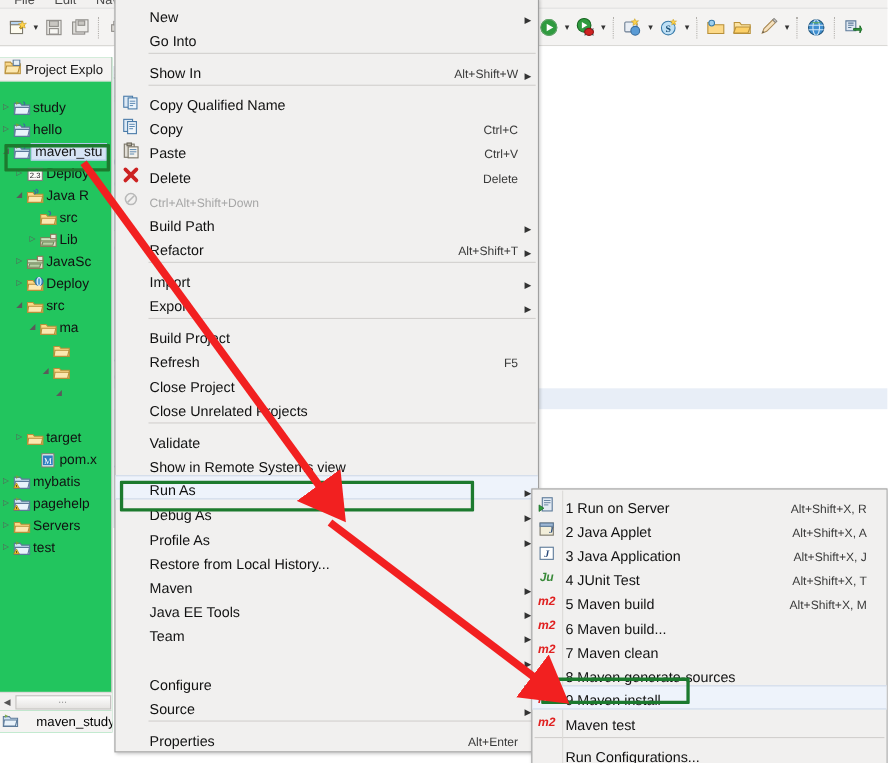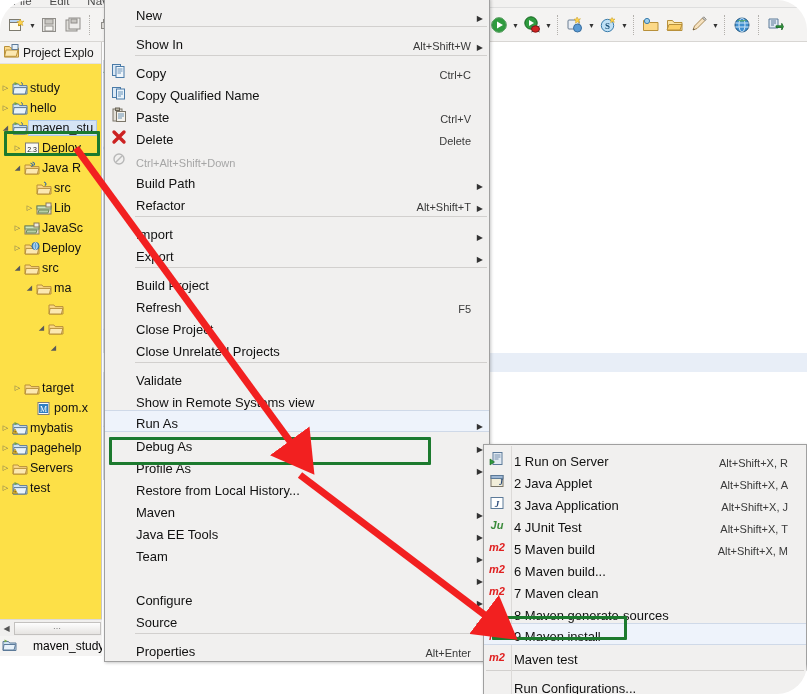--- a/index.html
+++ b/index.html
@@ -5,21 +5,21 @@
   * { box-sizing: border-box; }
   html, body {
     margin: 0; padding: 0;
     width: 807px; height: 694px;
     overflow: hidden;
     background: #ffffff;
     font-family: "Liberation Sans", sans-serif;
     font-size: 12px;
     color: #000;
   }
-  #root { position: relative; width: 807px; height: 694px; overflow: hidden; border-radius: 30px; }
+  #root { position: relative; width: 807px; height: 694px; overflow: hidden; }
 
   
   .menubar {
     position: absolute; left: 0; top: -6px; width: 807px; height: 14px;
     background: #f2f1f0;
     display: flex; align-items: flex-end; padding-left: 4px;
     font-size: 11.5px; color: #4a4a4a;
     border-bottom: 1px solid #dedede;
   }
   .menubar .mi { padding: 0 9px; white-space: nowrap; line-height: 12px; }
@@ -37,22 +37,22 @@
     position: relative;
   }
   .tb-arrow {
     width: 9px; height: 22px; display: flex; align-items: center; justify-content: center;
     font-size: 7px; color: #333;
   }
   .tb-sep { width: 2px; height: 20px; margin: 0 4px; border-left: 1px dotted #b3b0ac; }
 
   
   .explorer {
-    position: absolute; left: 0; top: 42px; width: 102px; height: 614px;
-    background: #fde047; border-right: 1px solid #c8c6c4;
+    position: absolute; left: 0; top: 52px; width: 102px; height: 614px;
+    background: #22c55e; border-right: 1px solid #c8c6c4;
   }
   .explorer-head {
     height: 22px; background: #f4f3f2;
     display: flex; align-items: center; gap: 4px; padding-left: 4px;
     font-size: 12px; color: #1a1a1a; border-bottom: 1px solid #e4e2e0;
     white-space: nowrap; overflow: hidden;
   }
   .tree { position: absolute; left: 0; top: 36px; width: 102px; }
   .trow {
     height: 20px; display: flex; align-items: center; white-space: nowrap;
@@ -565,47 +565,50 @@
     <div class="ed-left-border"></div>
     <div class="code" id="code-host"><div class="ln"><span class="cmt cjk">署到</span><span class="cmt">tomcat</span><span class="cmt cjk">服务器的相关 配置信息--&gt;</span></div><div class="ln"><span class="tag">study&lt;/finalName&gt;</span></div><div class="ln">&nbsp;</div><div class="ln">&nbsp;</div><div class="ln"><span class="tag">d&gt;</span><span class="txt">org.codehaus.cargo</span><span class="tag">&lt;/groupId&gt;</span></div><div class="ln"><span class="tag">ctId&gt;</span><span class="txt">cargo-maven2-plugin</span><span class="tag2">&lt;/artifactId</span></div><div class="ln"><span class="tag">ion&gt;</span><span class="txt">1.2.3</span><span class="tag">&lt;/version&gt;</span></div><div class="ln"><span class="tag">iguration&gt;</span></div><div class="ln"><span class="tag">container&gt;</span></div><div class="ln"><span class="cmt2 cjk">      &lt;!-- 指明使用的tomcat服务器版本 --&gt;</span></div><div class="ln"><span class="tag">   &lt;containerId&gt;</span><span class="txt">tomcat7x</span><span class="tag">&lt;/containerI</span></div><div class="ln"><span class="cmt2 cjk">   &lt;!--指明tomcat服务器的安装目录 --&gt;</span></div><div class="ln"><span class="tag">   &lt;home&gt;</span><span class="txt">E:\apache-tomcat-7.0.77</span><span class="tag">&lt;/ho</span></div><div class="ln"><span class="tag">/container&gt;</span></div><div class="ln"><span class="tag">configuration&gt;</span></div><div class="ln hl"><span class="tag">   &lt;type&gt;</span><span class="txt">existing</span><span class="tag">&lt;/type&gt;</span></div><div class="ln"><span class="cmt2 cjk">   &lt;!--指明tomcat服务器的安装目录 --&gt;</span></div><div class="ln"><span class="tag">   &lt;home&gt;</span><span class="txt">E:\apache-tomcat-7.0.77</span><span class="tag">&lt;/ho</span></div><div class="ln"><span class="tag">/configuration&gt;</span></div></div>
   </div>
 
   <div class="ctxmenu" id="ctx-host">
     <div class="ctx-iconcol"></div>
   <div class="mrow">
         <span class="mlabel">New</span>
         <span class="marrow">▶</span>
       </div>
+      <div class="mrow">
+        <span class="mlabel">Go Into</span>
+      </div>
       <div class="msep"></div>
       <div class="mrow">
         <span class="mlabel">Show In</span>
         <span class="maccel">Alt+Shift+W</span>
         <span class="marrow">▶</span>
       </div>
       <div class="msep"></div>
+      <div class="mrow">
+        <span class="micon">
+          <svg width="16" height="16" viewBox="0 0 16 16">
+            <rect x="1.5" y="2.5" width="8" height="10" fill="#dce9f5" stroke="#4a7ba8"></rect>
+            <rect x="5.5" y="4" width="8" height="10" fill="#eaf3fa" stroke="#4a7ba8"></rect>
+            <path d="M7 7h5M7 9h5M7 11h3" stroke="#4a7ba8" stroke-width=".8"></path>
+          </svg>
+        </span>
+        <span class="mlabel">Copy Qualified Name</span>
+      </div>
       <div class="mrow">
         <span class="micon">
           <svg width="16" height="16" viewBox="0 0 16 16">
             <rect x="1.5" y="1.5" width="8" height="11" fill="#dce9f5" stroke="#4a7ba8"></rect>
             <rect x="5" y="3.5" width="8" height="11" fill="#f0f6fb" stroke="#4a7ba8"></rect>
             <path d="M6.5 6h5M6.5 8h5M6.5 10h3.5" stroke="#4a7ba8" stroke-width=".8"></path>
           </svg>
         </span>
         <span class="mlabel">Copy</span>
         <span class="maccel">Ctrl+C</span>
-      </div>
-      <div class="mrow">
-        <span class="micon">
-          <svg width="16" height="16" viewBox="0 0 16 16">
-            <rect x="1.5" y="2.5" width="8" height="10" fill="#dce9f5" stroke="#4a7ba8"></rect>
-            <rect x="5.5" y="4" width="8" height="10" fill="#eaf3fa" stroke="#4a7ba8"></rect>
-            <path d="M7 7h5M7 9h5M7 11h3" stroke="#4a7ba8" stroke-width=".8"></path>
-          </svg>
-        </span>
-        <span class="mlabel">Copy Qualified Name</span>
       </div>
       <div class="mrow">
         <span class="micon">
           <svg width="16" height="16" viewBox="0 0 16 16">
             <rect x="2" y="2" width="9" height="12" fill="#e2dfd7" stroke="#7a7568"></rect>
             <rect x="4.5" y="1" width="4" height="2.5" fill="#b8b2a2" stroke="#6a6558"></rect>
             <rect x="5.5" y="4.5" width="9" height="10" fill="#f4f2ec" stroke="#7a7568"></rect>
             <path d="M7 7h6M7 9h6M7 11h4" stroke="#4a7ba8" stroke-width=".8"></path>
           </svg>
         </span>

